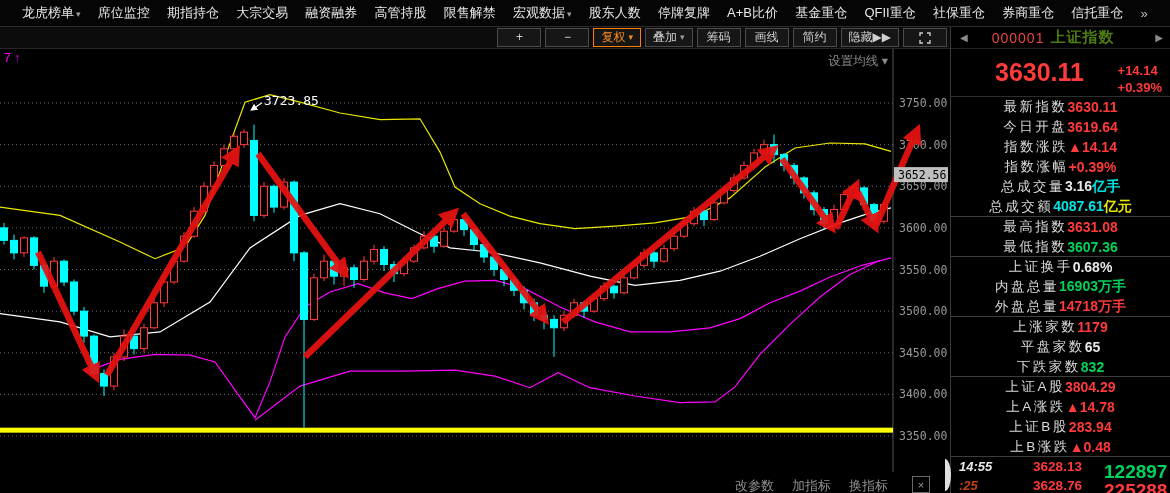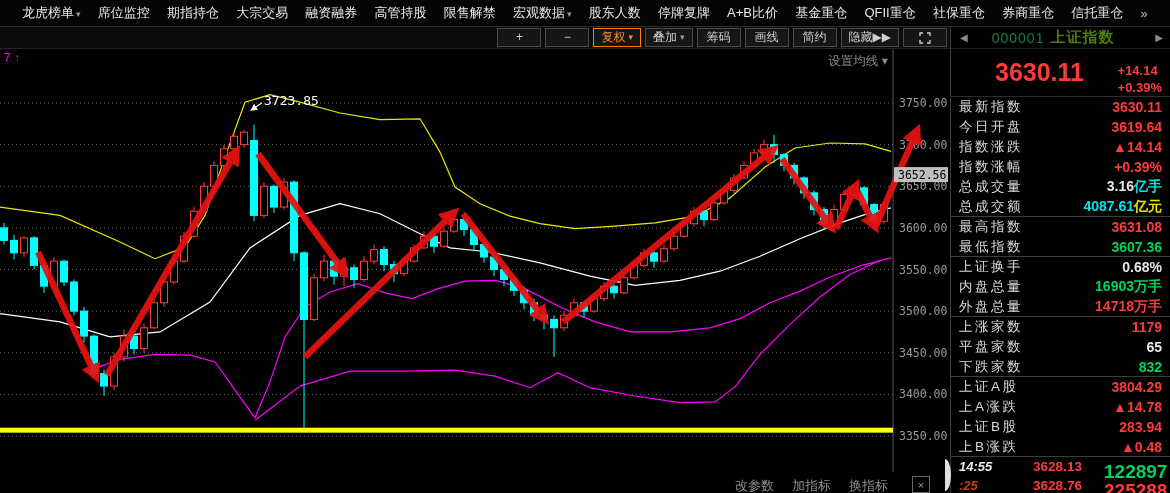--- a/index.html
+++ b/index.html
@@ -27,28 +27,28 @@
   .status-labels{position:absolute;left:735px;top:5px;display:flex;gap:18px;
                  color:#8f8f8f;font-size:13px;white-space:nowrap;}
   .close-ind{position:absolute;left:912px;top:4px;width:16px;height:15px;border:1px solid #6a6a6a;
              color:#9a9a9a;font-size:11px;display:flex;align-items:center;justify-content:center;}
   
   .panel{position:relative;width:219px;height:466px;background:#000;border-left:1px solid #3a3a3a;}
   .panel-header{display:flex;align-items:center;height:21px;border-bottom:1px solid #222;}
   .nav-arrow{color:#8a8a8a;font-size:10px;}
   .nav-arrow.left{margin-left:9px;}
   .nav-arrow.right{margin-left:auto;margin-right:7px;}
-  .sym-code{color:#15803d;font-size:14px;margin-left:24px;letter-spacing:1px;}
+  .sym-code{color:#ef4444;font-size:14px;margin-left:24px;letter-spacing:1px;}
   .sym-name{color:#4d7c0f;font-size:15px;font-weight:bold;margin-left:6px;letter-spacing:1px;}
   .quote{position:relative;height:47px;border-bottom:1px solid #2e2e2e;}
   .quote-last{position:absolute;left:44px;top:9px;color:#ff3a3a;font-size:25px;font-weight:bold;}
   .quote-chg{position:absolute;right:8px;top:4px;text-align:left;color:#ff3a3a;
              font-size:13px;font-weight:bold;line-height:17px;margin-top:9px;}
   .rows{}
-  .prow{display:flex;align-items:center;justify-content:space-between;height:20px;padding:0 8px;}
+  .prow{display:flex;align-items:center;justify-content:center;height:20px;padding:0 8px;}
   .prow.sep{border-bottom:1px solid #3d3d3d;height:19px;}
   .prow .lbl{color:#d9d9d9;font-size:13.5px;letter-spacing:2.5px;white-space:nowrap;}
   .prow .val{font-size:14px;font-weight:bold;white-space:nowrap;}
   .ticks{border-top:0;}
   .trow{display:flex;align-items:center;height:19px;padding:0 8px;font-weight:bold;}
   .trow .t{width:52px;font-size:13px;font-weight:bold;font-style:italic;}
   .trow .p{flex:1;text-align:center;font-size:13.5px;}
   .trow .v{width:58px;text-align:right;font-size:19px;margin-top:11px;}
   .panel-handle{position:absolute;left:-6px;top:432px;width:6px;height:32px;background:#e0e0e0;
                 border-radius:0 6px 6px 0 / 0 16px 16px 0;}

